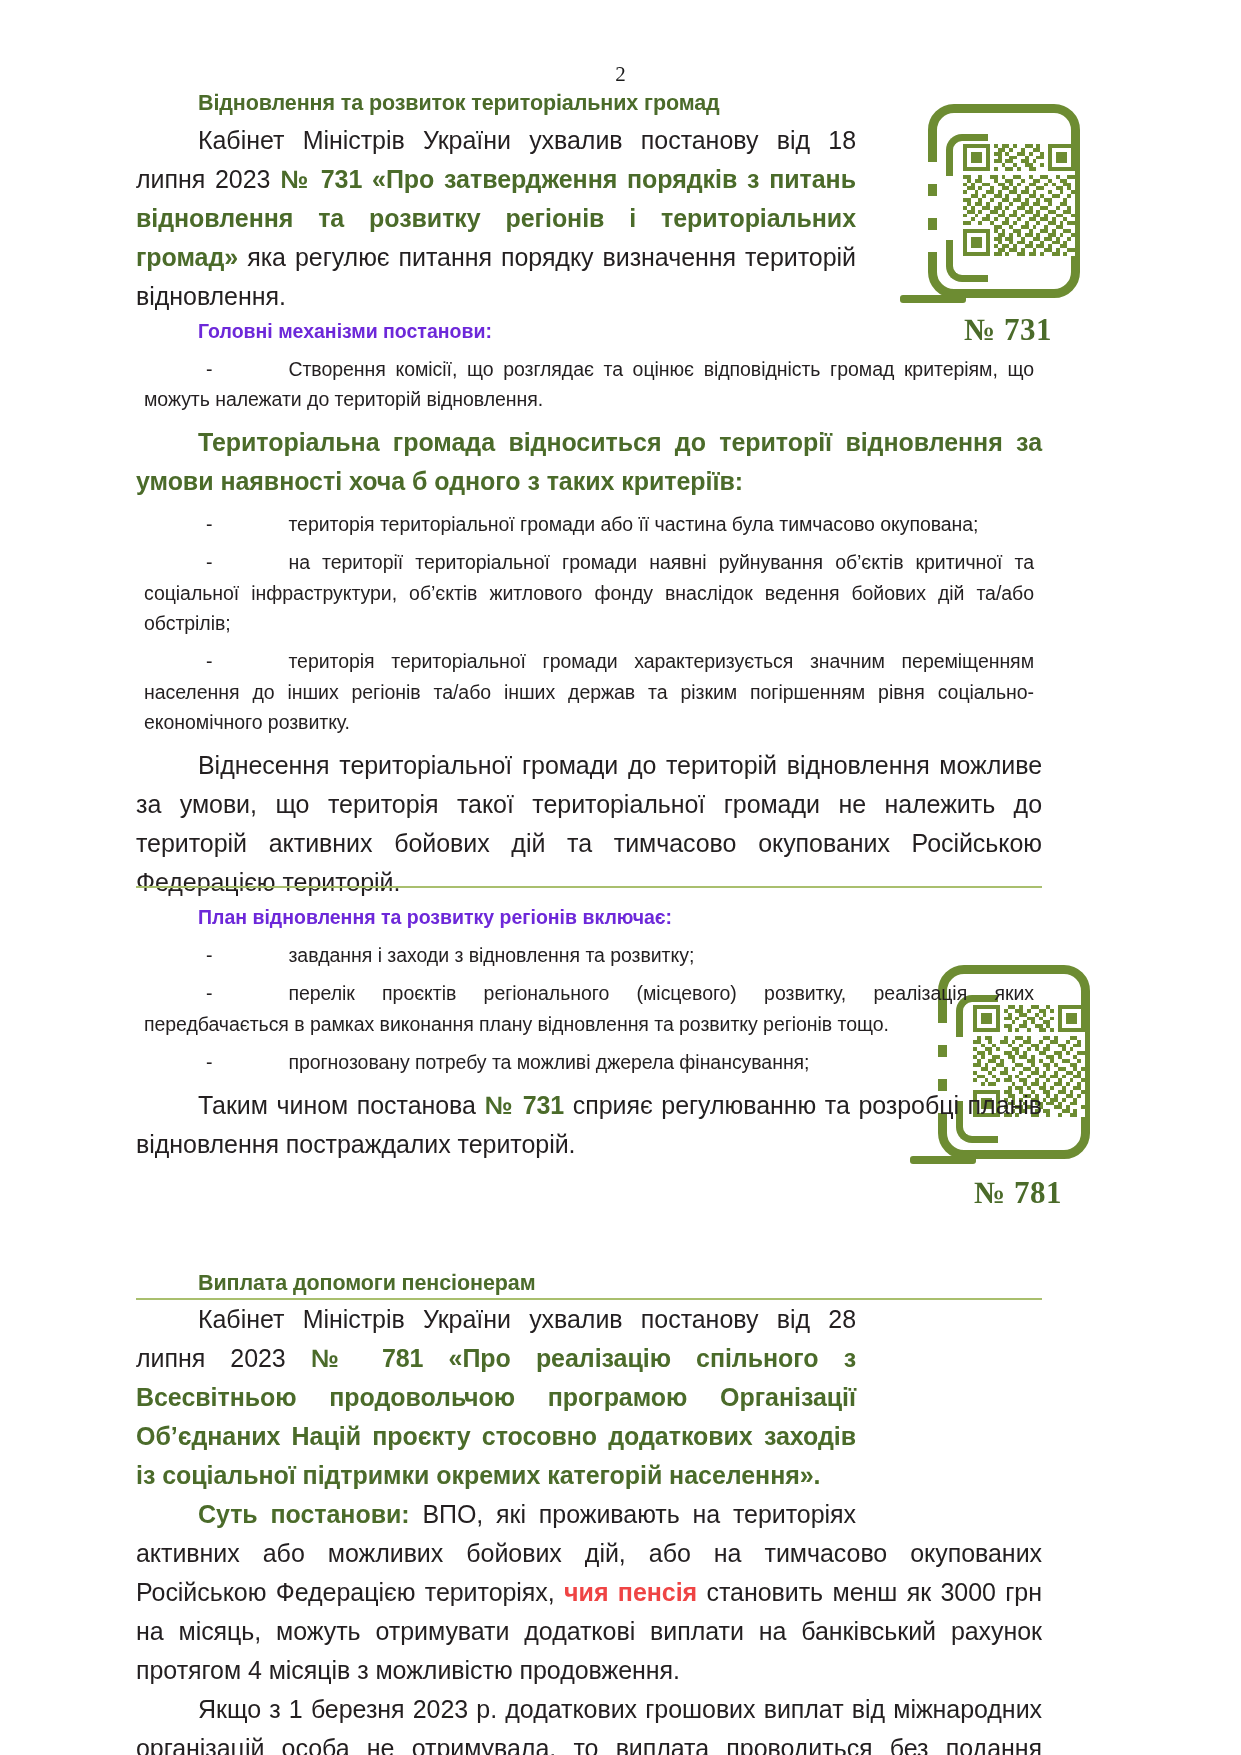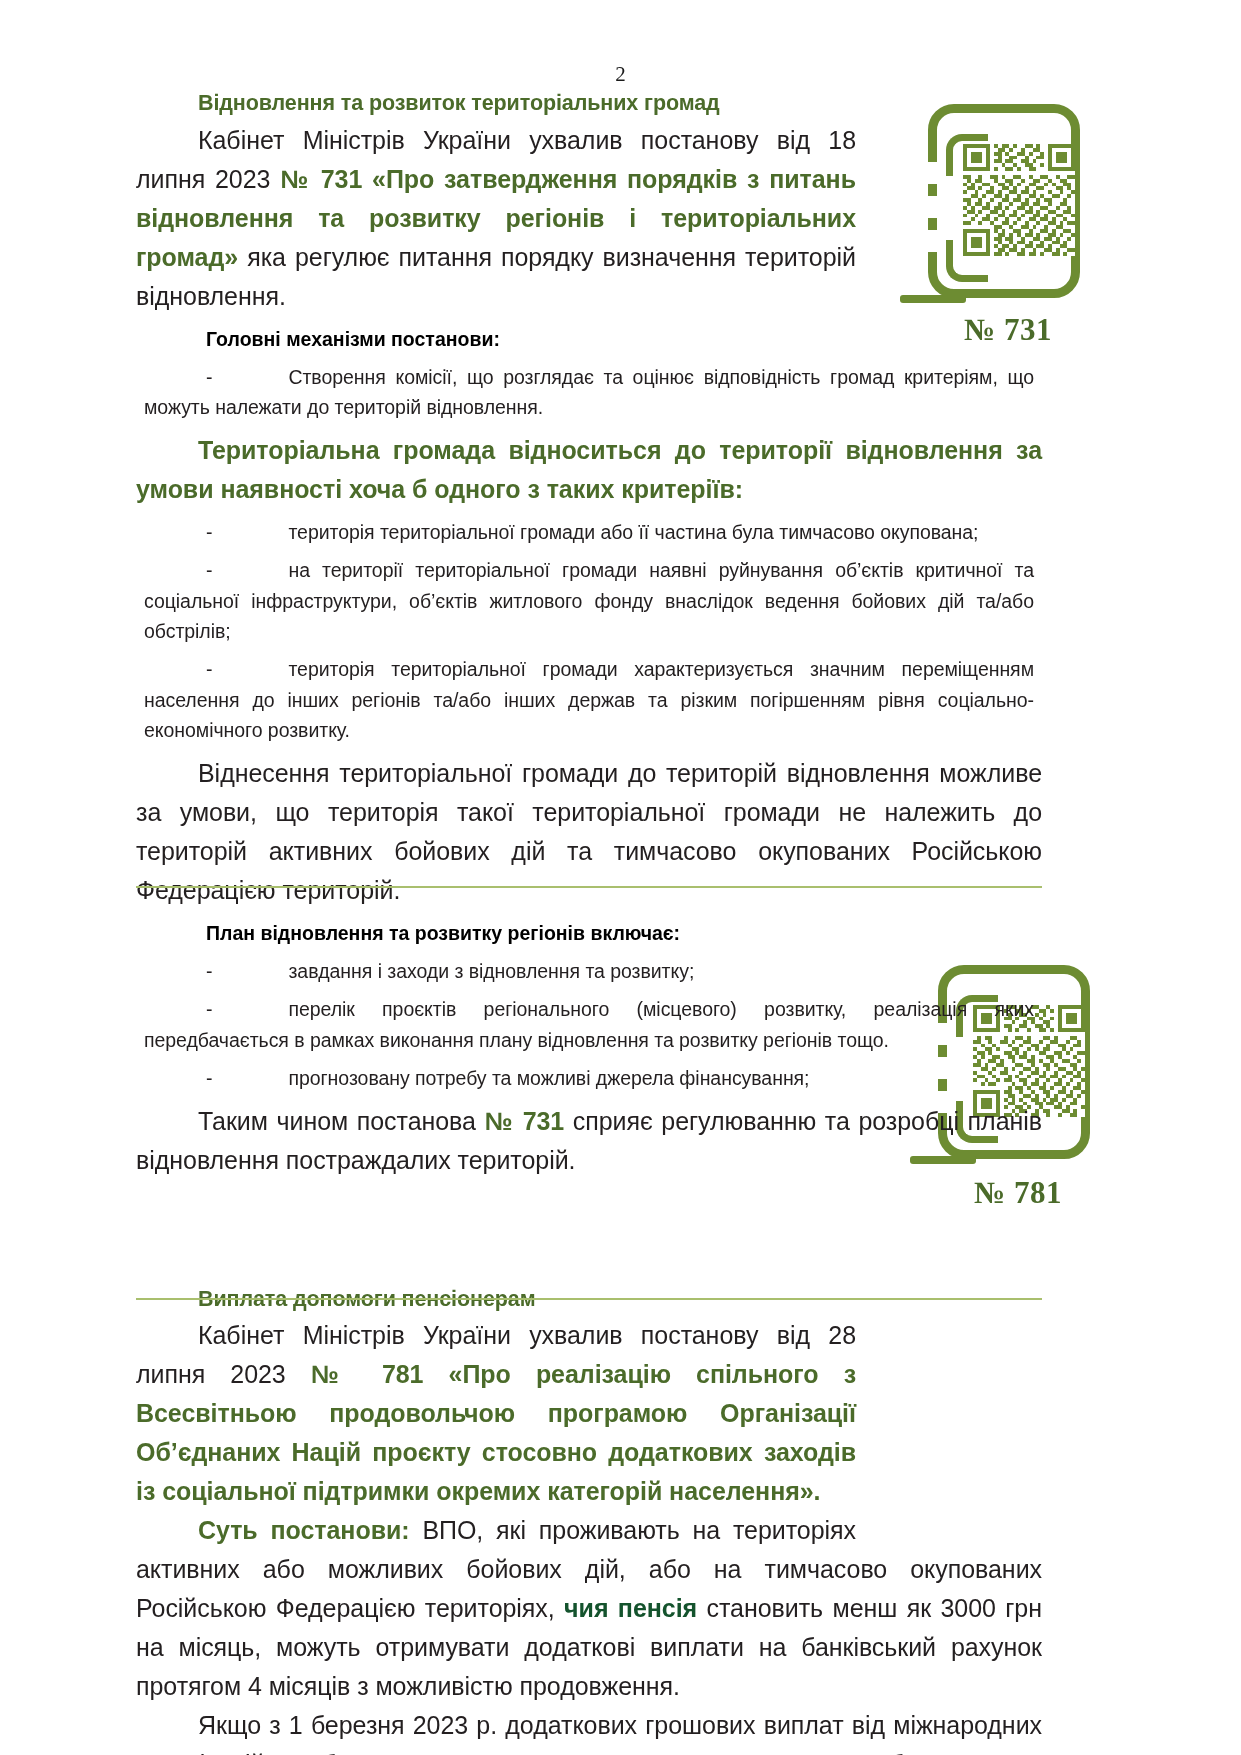--- a/index.html
+++ b/index.html
@@ -76,28 +76,28 @@
     text-align: justify;
     text-indent: 62px;
     letter-spacing: -0.05px;
   }
   .dash-gap {
     display: inline-block;
     width: 76px;
   }
 
   .g { color: #4b6b2a; font-weight: bold; }
-  .b { font-weight: bold; color: #14532d; }
+  .b { font-weight: bold; color: #ef4444; }
 
   h3.subhead {
-    margin: 8px;
+    margin: 0;
     padding: 0;
     font-size: 19.5px;
     font-weight: bold;
-    color: #000000;
+    color: #6d28d9;
     text-indent: 62px;
     line-height: 1.56;
   }
 
   .wrap-right-1 {
     float: right;
     width: 186px;
     height: 250px;
     shape-outside: margin-box;
   }

